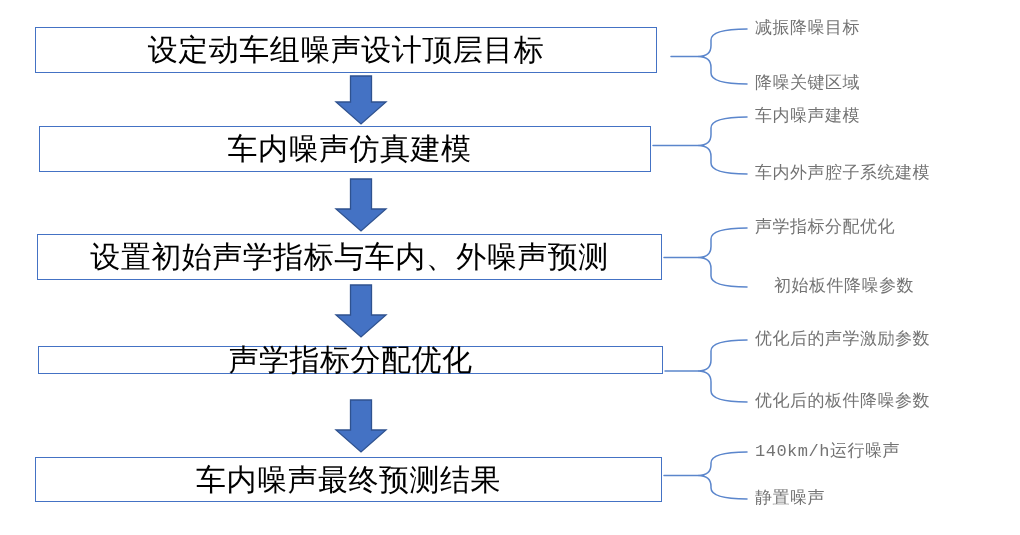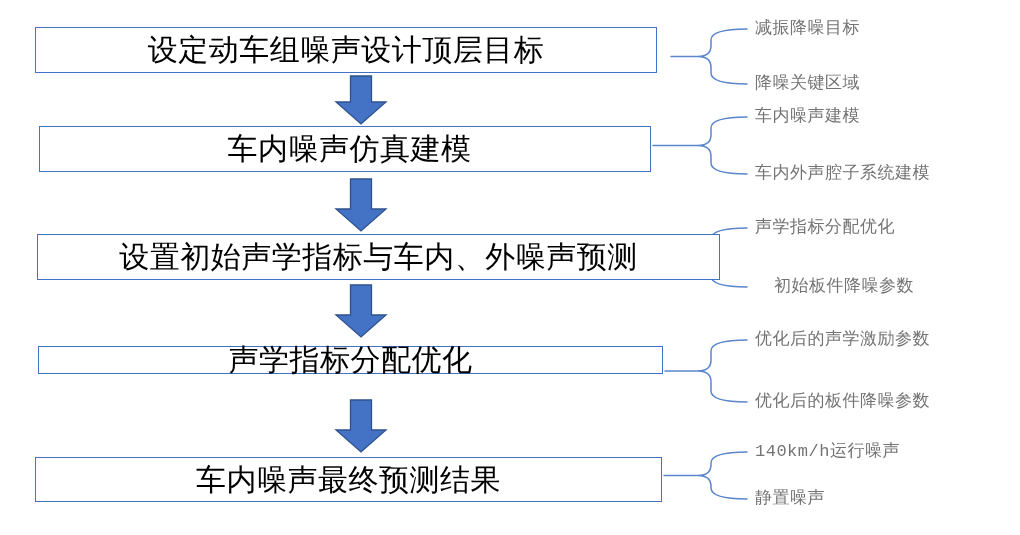--- a/index.html
+++ b/index.html
@@ -103,21 +103,21 @@
       <path class="brace-path" d="M 747,452 Q 711,452 711,463 L 711,464.5 Q 711,475.5 698,475.5 Q 711,475.5 711,486.5 L 711,488 Q 711,499 747,499"></path>
     </g>
   </svg>
 
   <div class="flow-box" style="left:35px;  top:27px;  width:622px; height:46px;">
     <span>设定动车组噪声设计顶层目标</span>
   </div>
   <div class="flow-box" style="left:39px;  top:126px; width:612px; height:46px;padding-left:9px;">
     <span>车内噪声仿真建模</span>
   </div>
-  <div class="flow-box" style="left:37px;  top:234px; width:683px; height:46px;">
+  <div class="flow-box" style="left:37px;  top:234px; width:625px; height:46px;">
     <span>设置初始声学指标与车内、外噪声预测</span>
   </div>
   <div class="flow-box" style="left:38px;  top:346px; width:625px; height:28px;">
     <span>声学指标分配优化</span>
   </div>
   <div class="flow-box" style="left:35px;  top:457px; width:627px; height:45px;">
     <span>车内噪声最终预测结果</span>
   </div>
 
   <div class="branch-label" style="left:755px; top:15px;">减振降噪目标</div>

